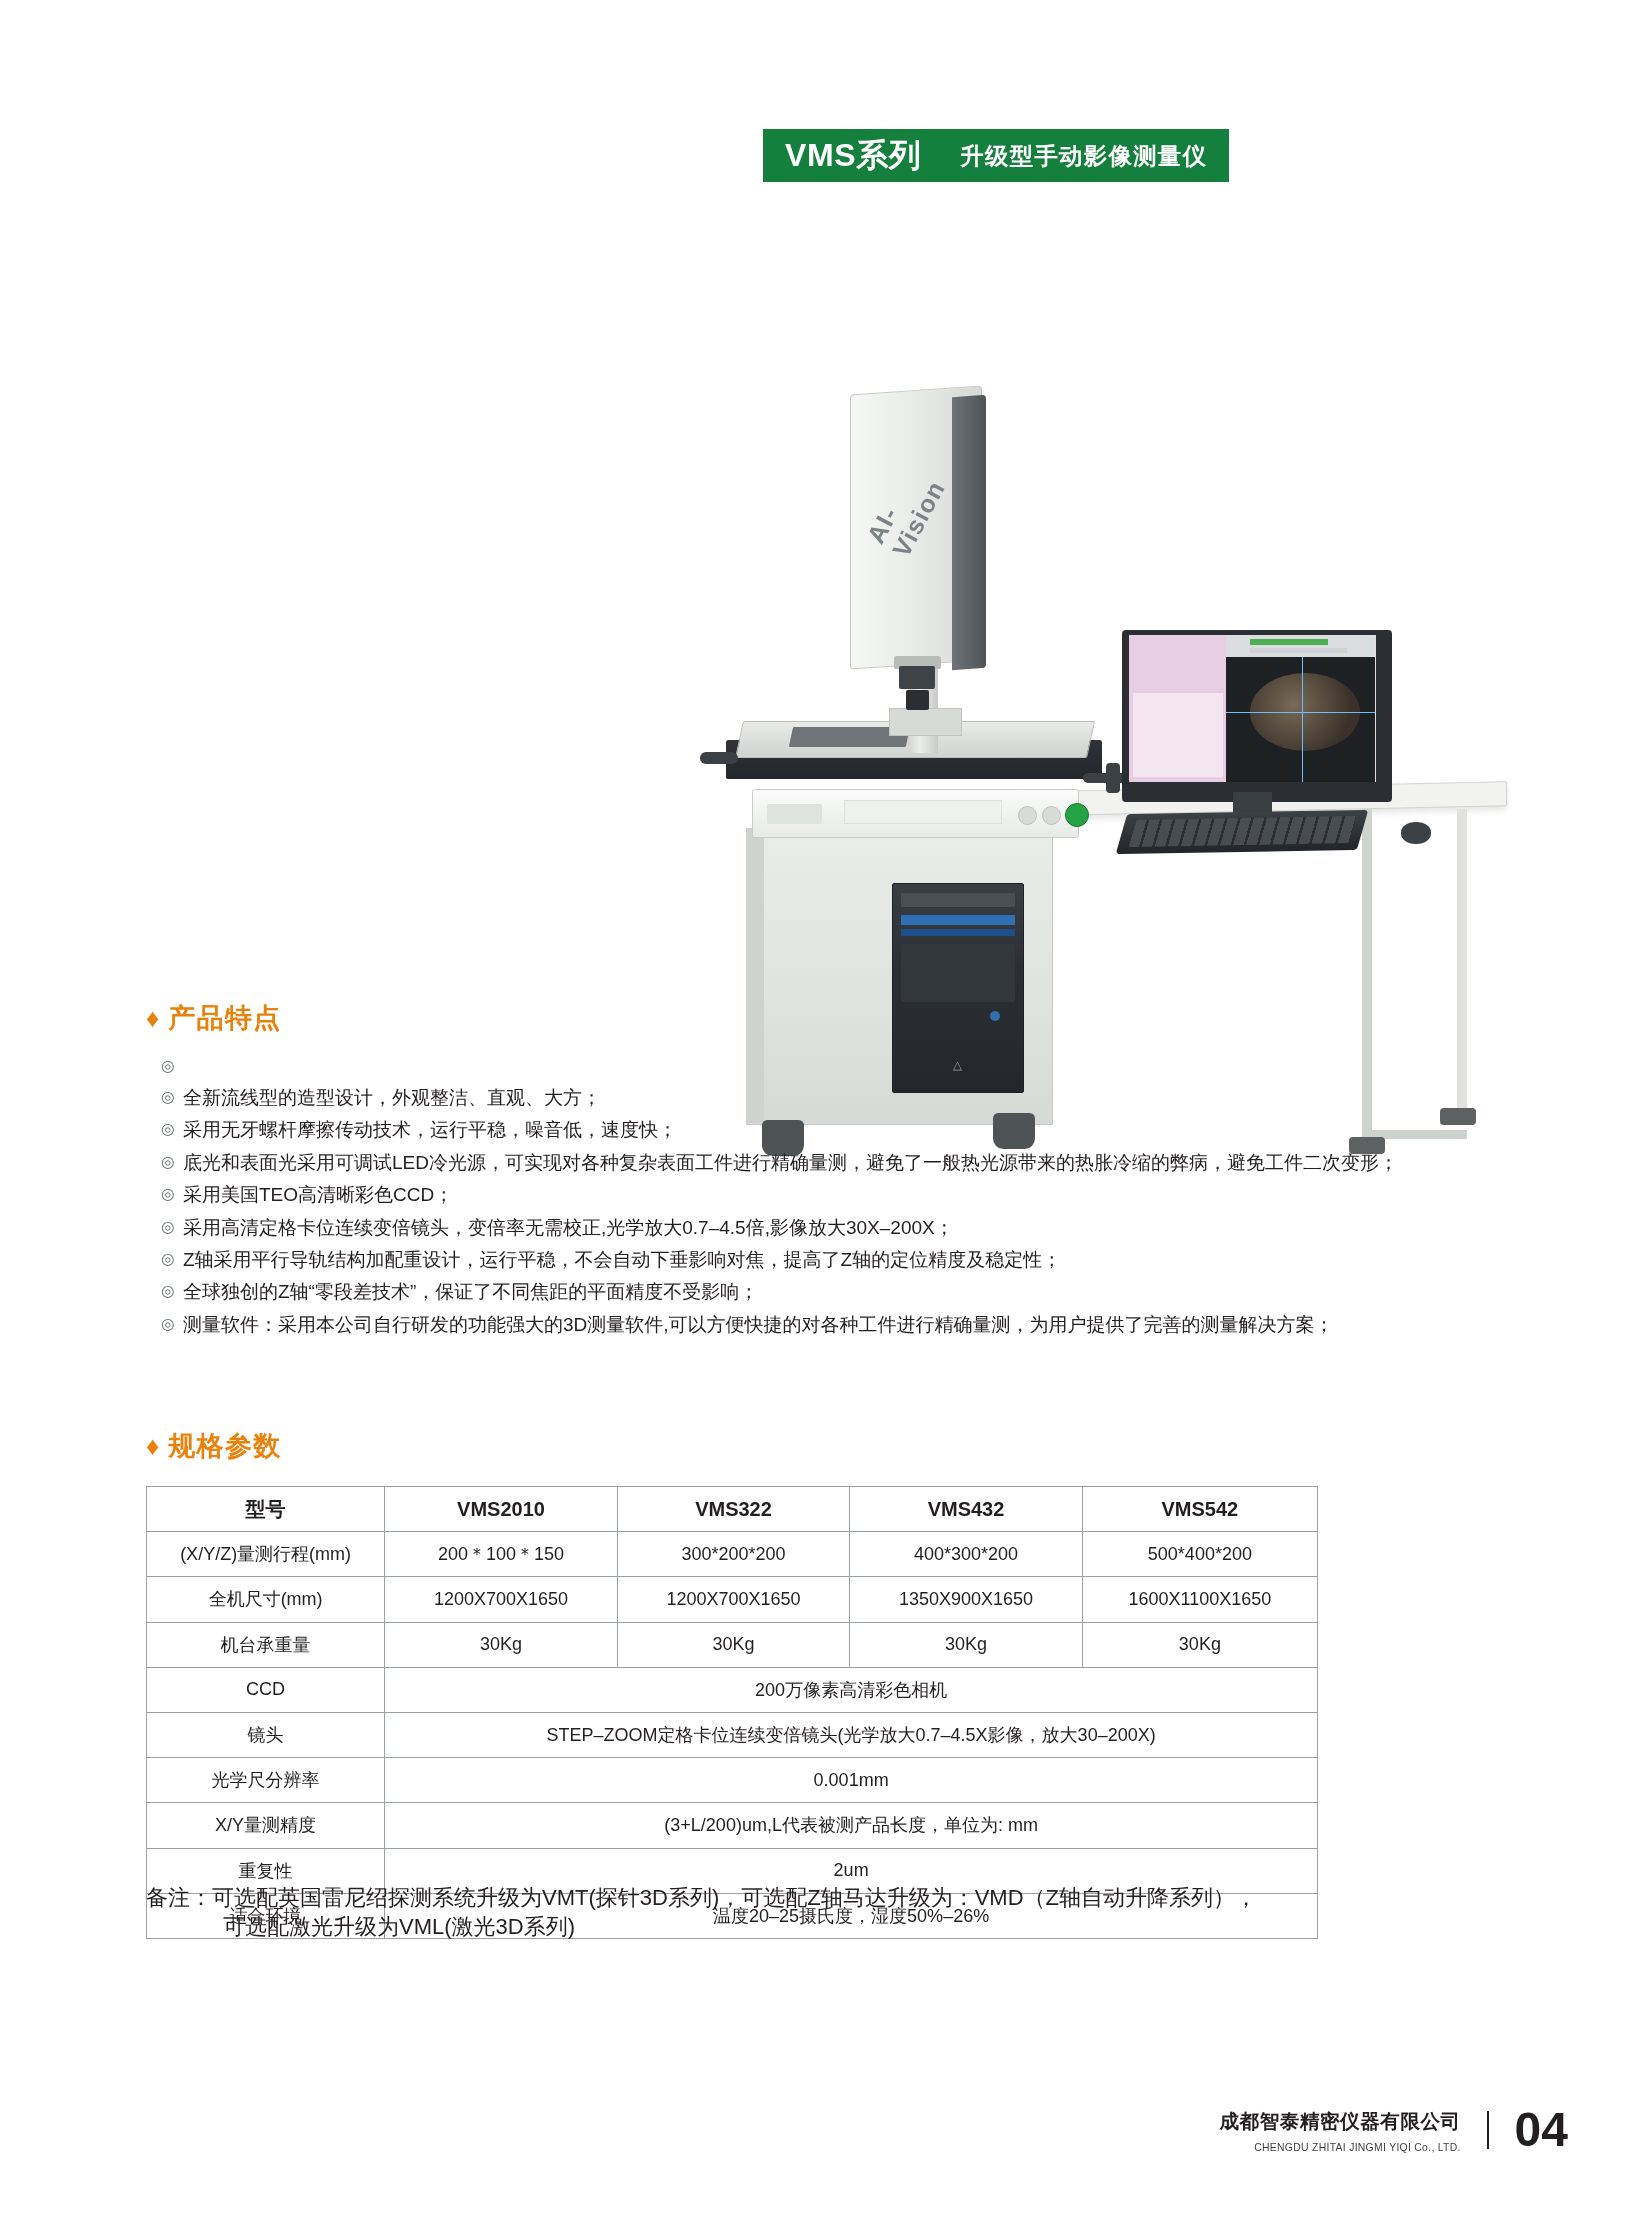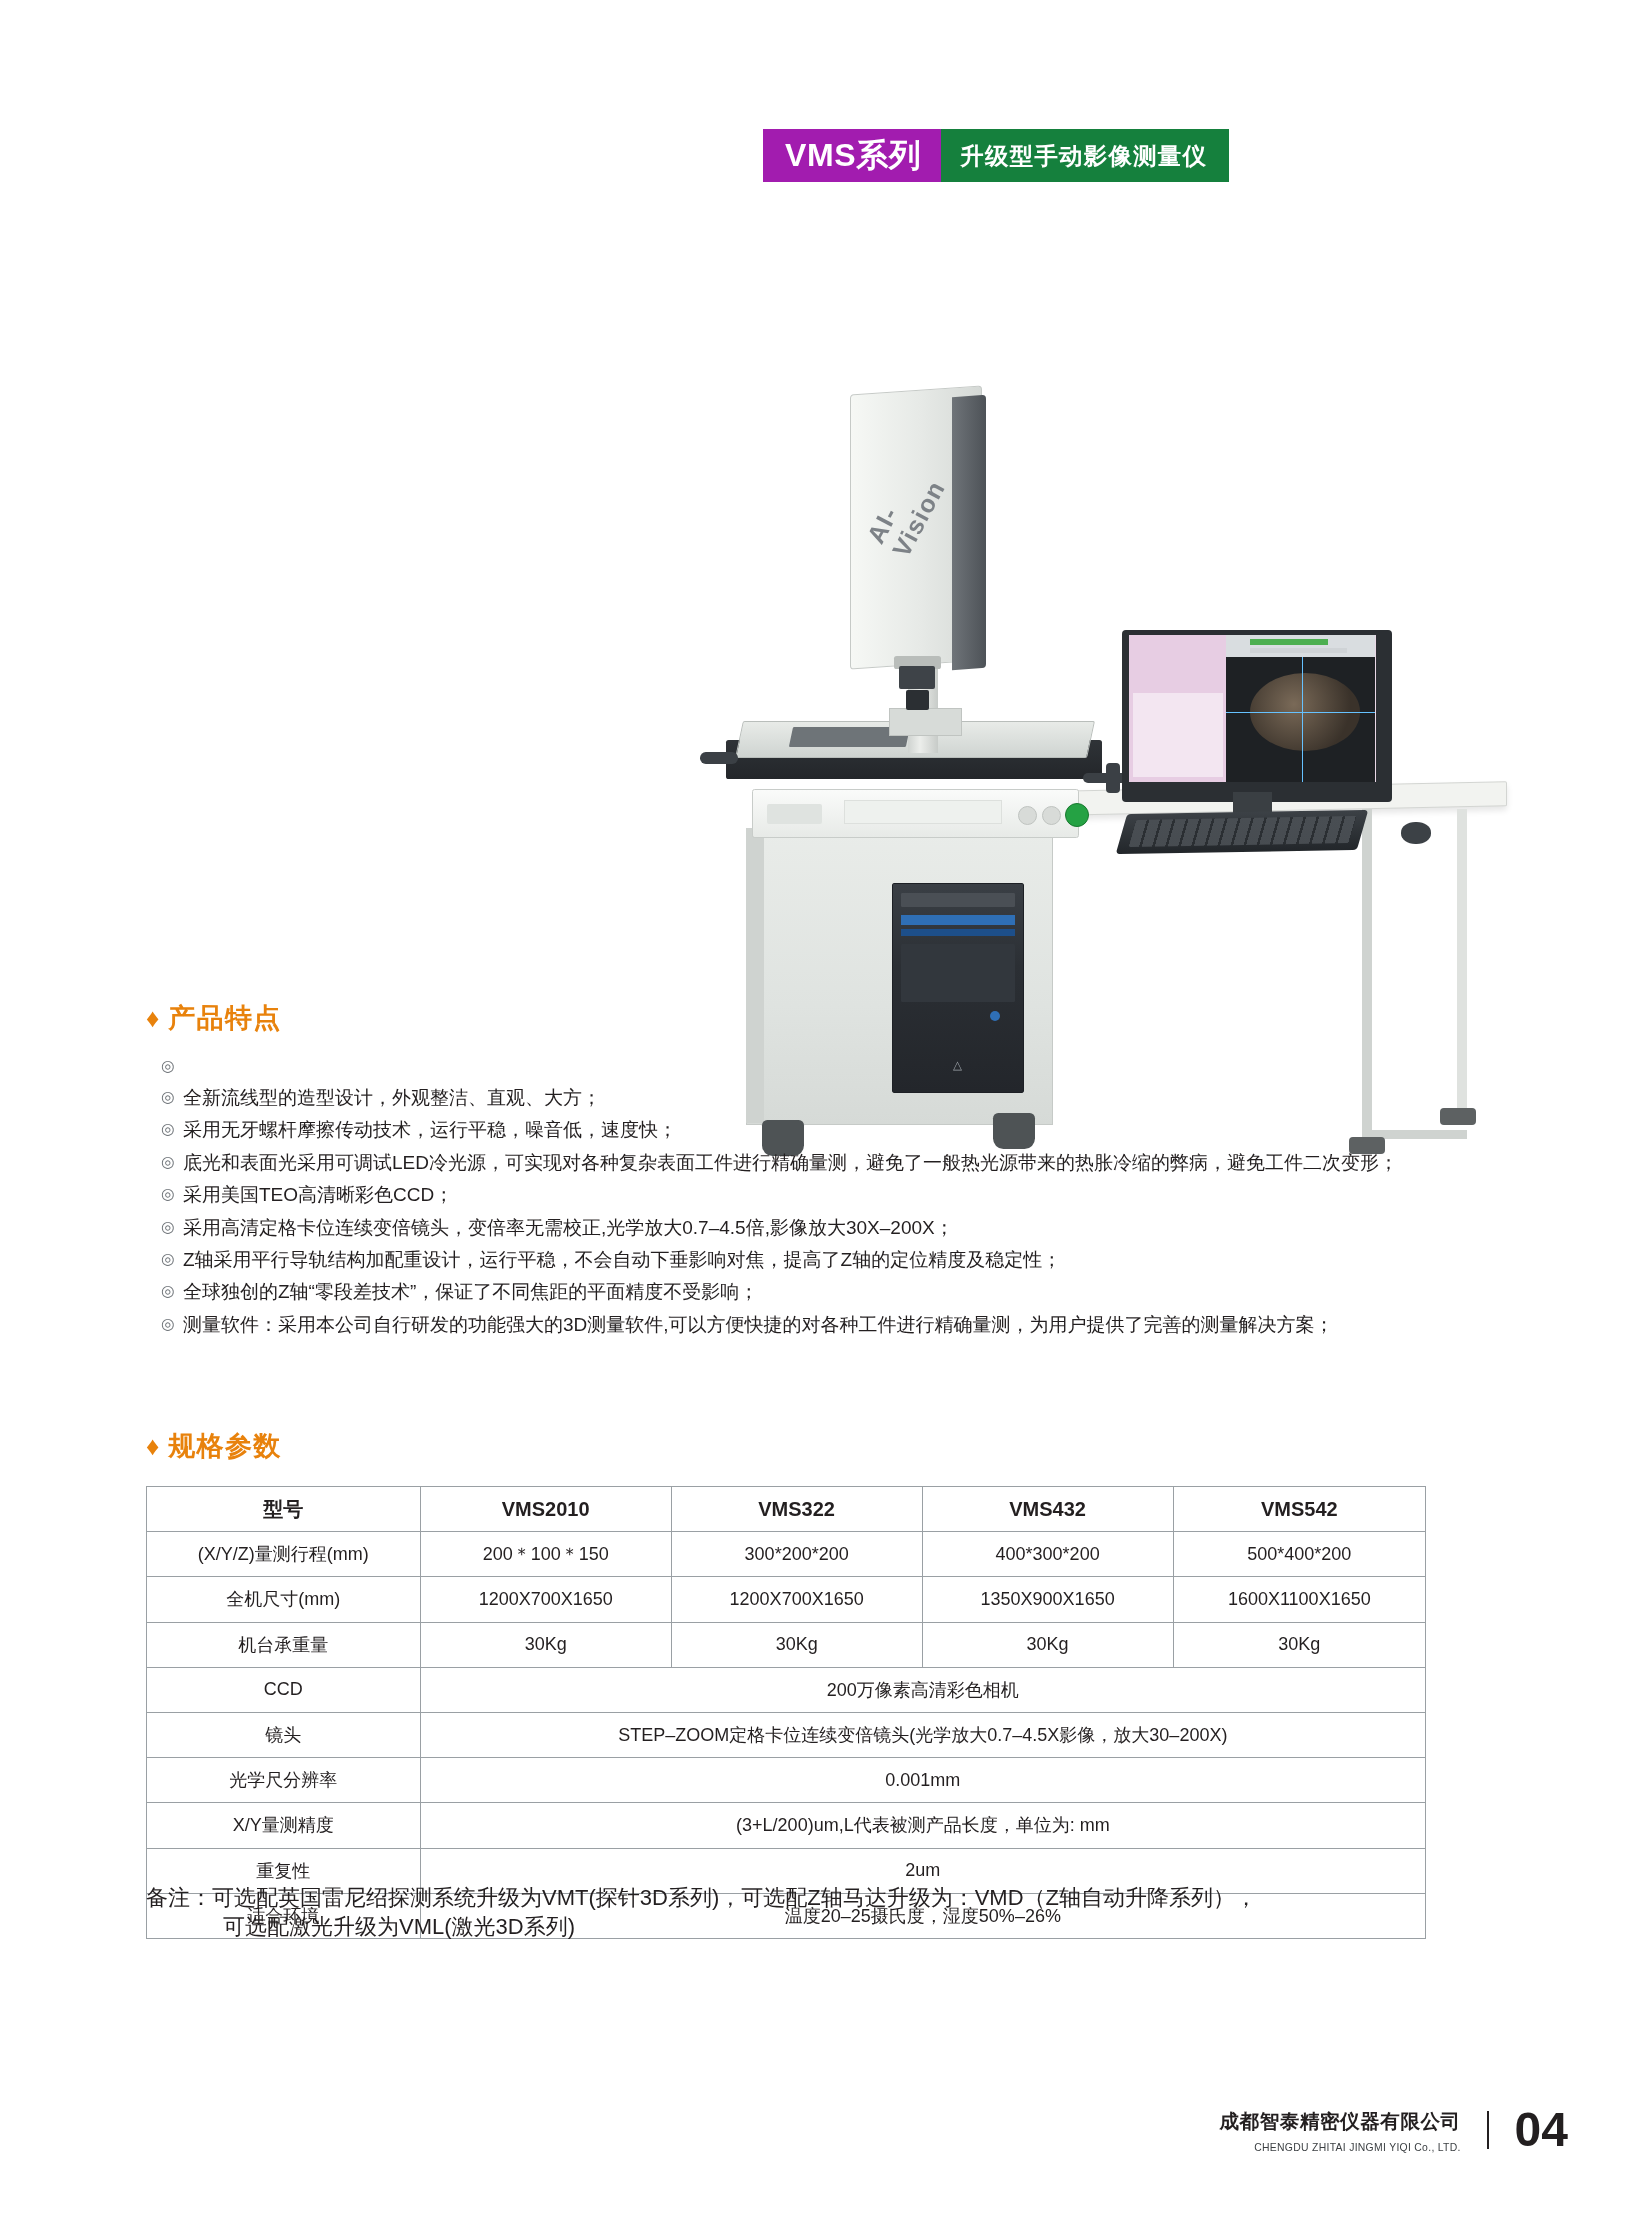--- a/index.html
+++ b/index.html
@@ -8,21 +8,21 @@
     font-family:"Liberation Sans", sans-serif;
     color:#231f20; overflow:hidden;
   }
 
   
   .banner {
     position:absolute; top:129px; left:763px;
     display:flex; align-items:stretch; height:53px;
   }
   .banner-left {
-    background:#a21caf; color:#ffffff;
+    background:#15803d; color:#ffffff;
     font-size:32px; font-weight:bold; letter-spacing:0.6px;
     display:flex; align-items:center; padding:0 19.5px 0 22px;
     font-family:"Liberation Sans", sans-serif;
   }
   .banner-right {
     background:#15803d; color:#ffffff;
     font-size:23.4px; font-weight:bold; letter-spacing:1.3px;
     display:flex; align-items:center; padding:0 22px 0 19.5px;
   }
 
@@ -155,21 +155,21 @@
   .sec-title { color:#e8820c; font-size:27px; font-weight:bold; letter-spacing:1.3px; }
 
   
   .features { position:absolute; left:161px; top:1055px; width:1363px; }
   .feat-row { display:flex; align-items:flex-start; margin-bottom:9px; }
   .feat-bullet { color:#6f7479; font-size:15.6px; line-height:22px; width:22px; flex:0 0 22px; }
   .feat-text { font-size:19px; line-height:23.4px; color:#231f20; }
 
   
   .spec-wrap { position:absolute; left:146px; top:1486px; width:1356px; }
-  table.spec { border-collapse:collapse; width:1280px; font-size:18px; }
+  table.spec { border-collapse:collapse; width:1172px; font-size:18px; }
   table.spec td, table.spec th {
     border:0.6px solid #9aa0a4; text-align:center; padding:7.8px 3.9px;
     color:#231f20; font-weight:normal; height:28.6px;
   }
   table.spec thead th { font-weight:bold; font-size:20px; }
   table.spec .label-col { width:305px; }
   table.spec .model-col { width:263px; }
 
   .remark { position:absolute; left:146px; top:1884px; width:1363px; font-size:22px; line-height:28.6px; }
   .remark-ind { padding-left:77px; }

